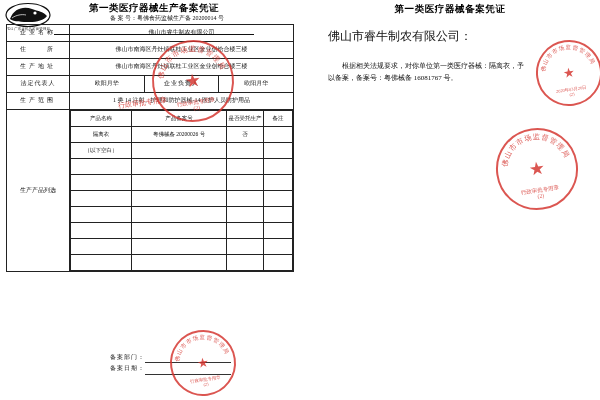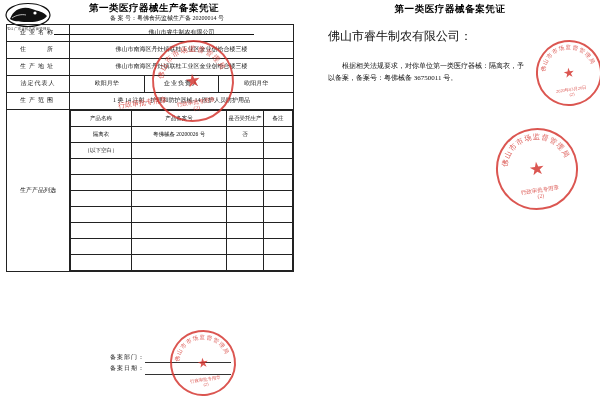--- a/index.html
+++ b/index.html
@@ -403,21 +403,21 @@
     </div>
 
     <div class="seal-red-line" style="left:118px; top:98px;">行政审批专用章</div>
   </div>
 
   <div class="right-doc">
     <div class="right-title">第一类医疗器械备案凭证</div>
     <div class="right-company">佛山市睿牛制农有限公司：</div>
     <div class="right-body">
       <span class="indent">根据相关法规要求，对你单位第一类医疗器械：隔离衣，予</span>
-      <span>以备案，备案号：粤佛械备 36750011 号。</span>
+      <span>以备案，备案号：粤佛械备 16081767 号。</span>
     </div>
 
     <div class="seal" id="seal-right-main">
       <svg class="seal-arc" viewBox="0 0 78 78">
         <defs>
             <path id="arcR1" d="M 9,39 A 30,30 0 0 1 69,39"></path>
           </defs>
         <text><textPath href="#arcR1" startOffset="50%" text-anchor="middle">佛山市市场监督管理局</textPath></text>
       </svg>
       <span class="star">★</span>

